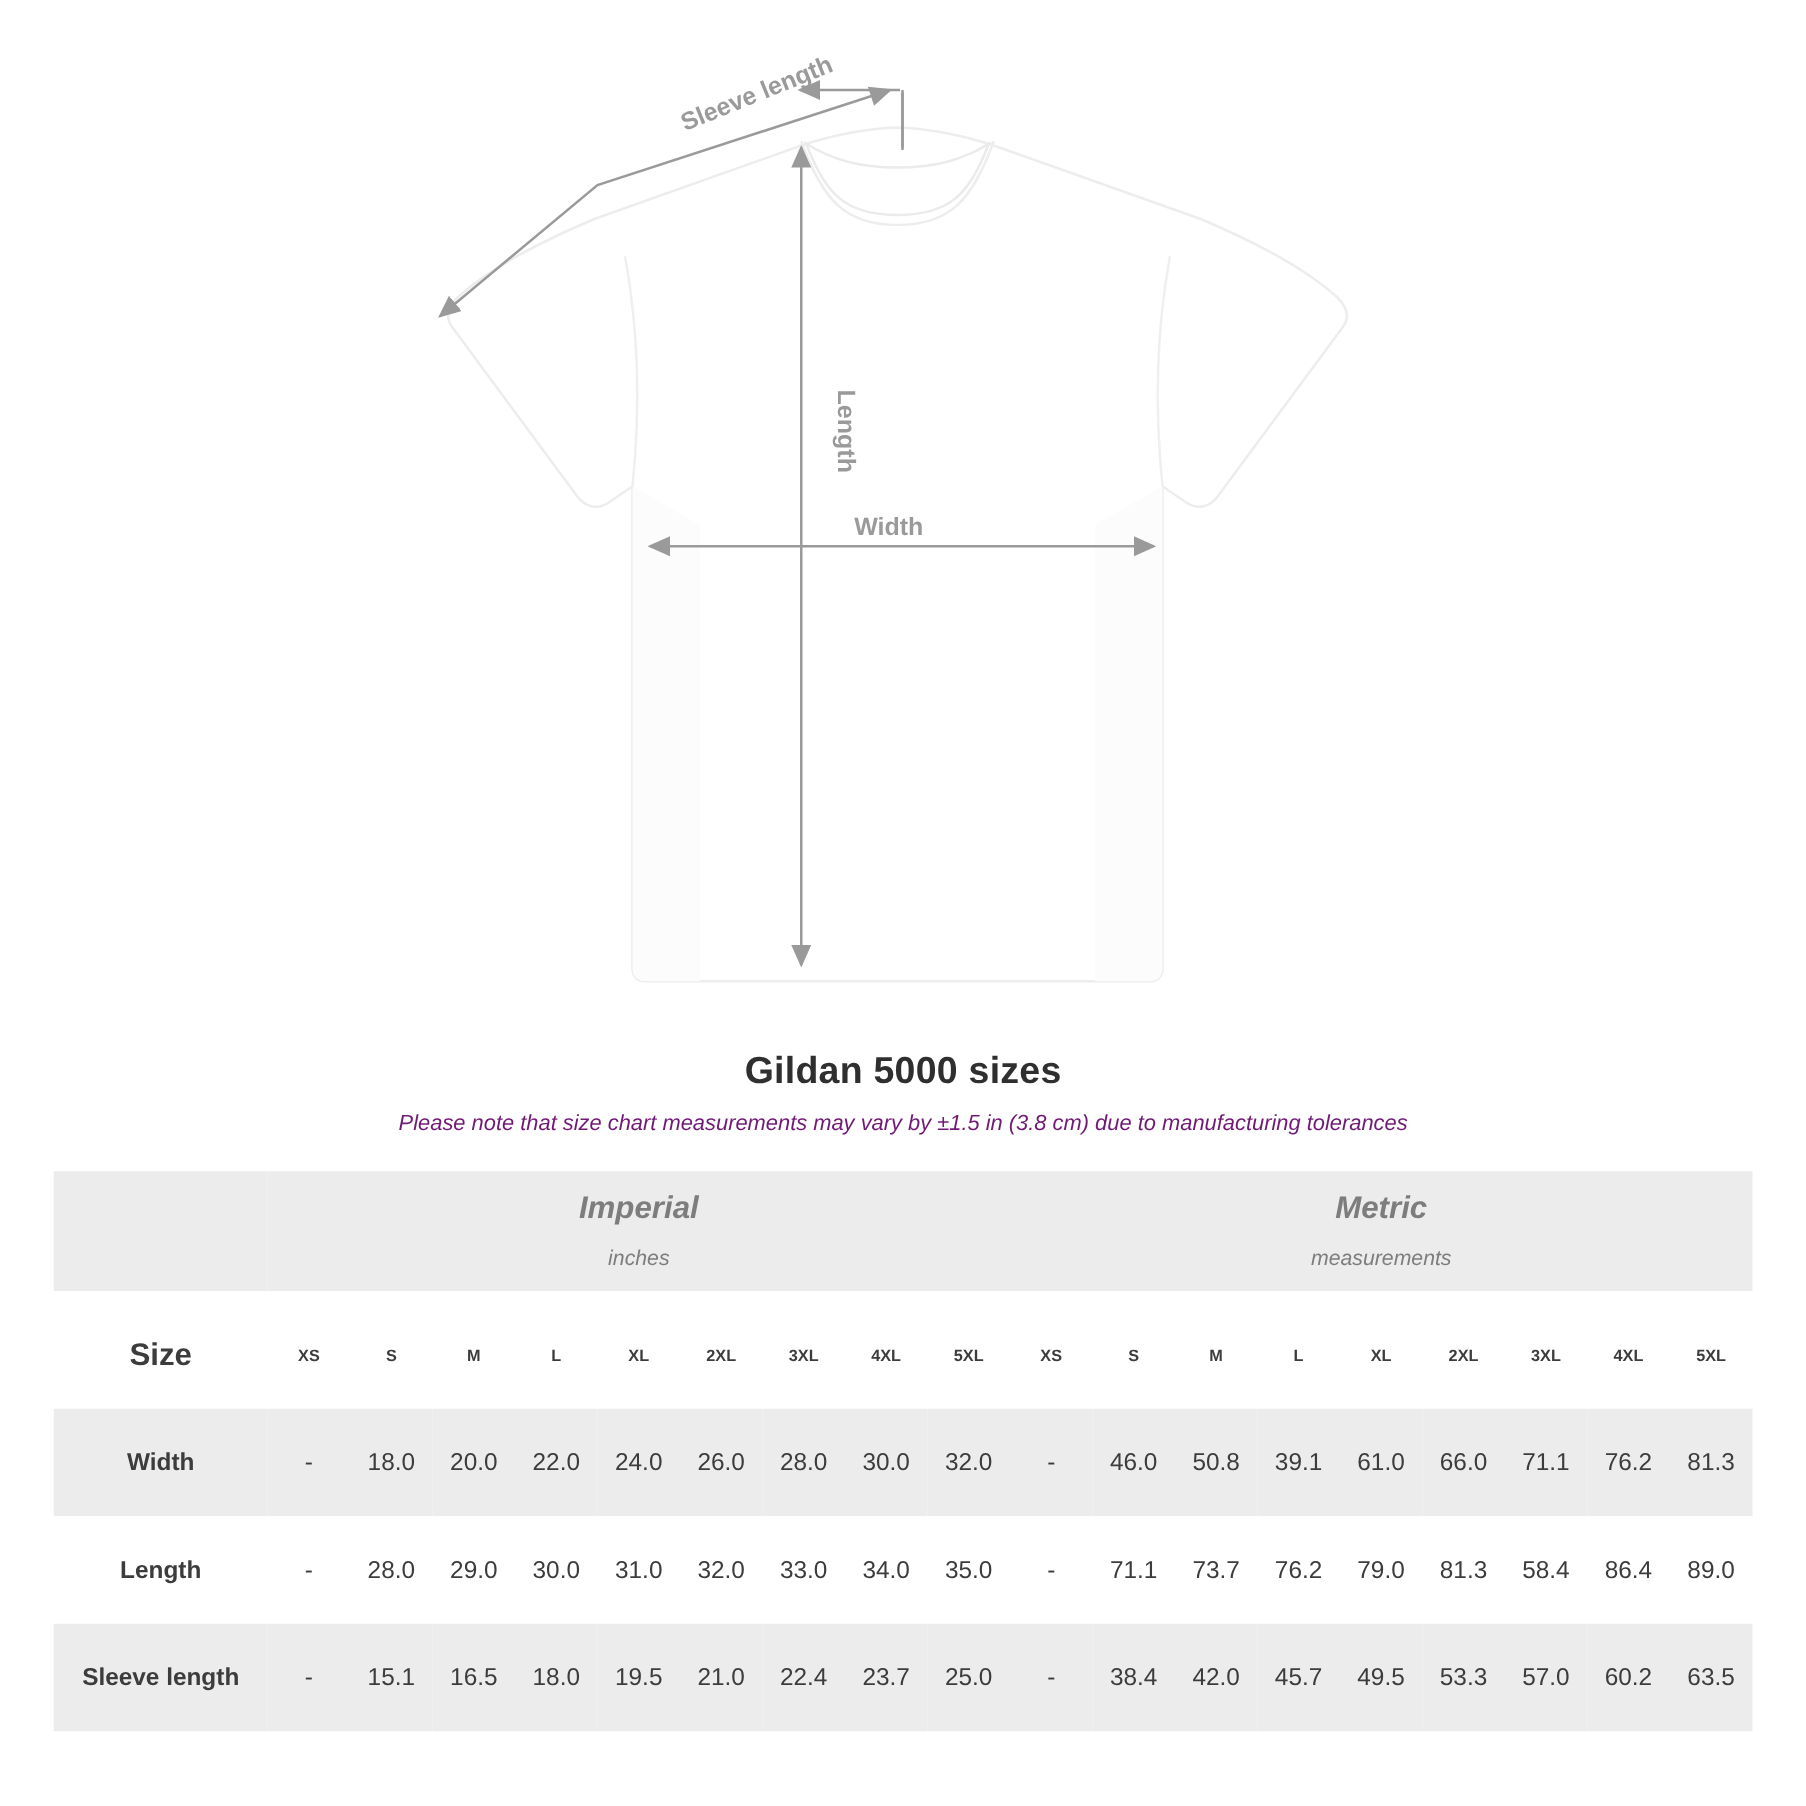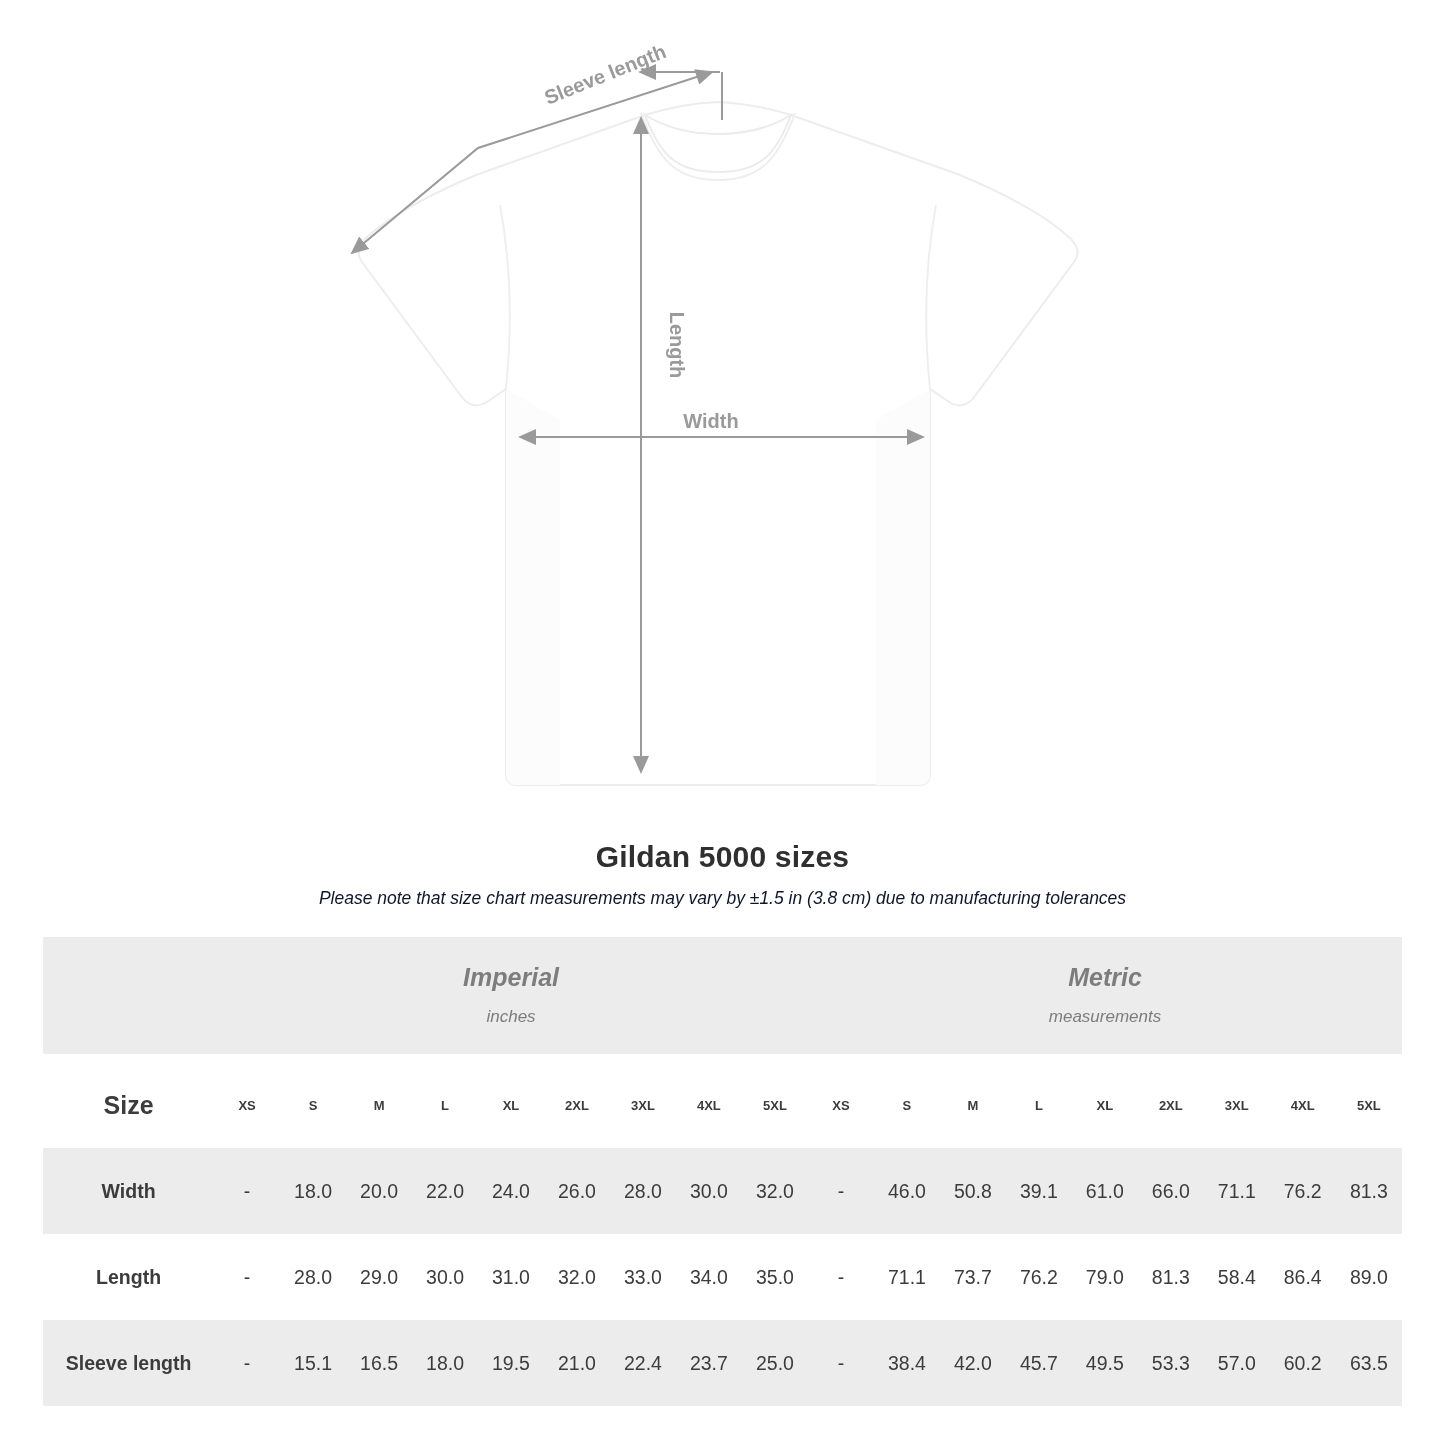--- a/index.html
+++ b/index.html
@@ -38,40 +38,40 @@
   .chart-title {
     font-size: 30px;
     font-weight: bold;
     color: #2f2f2f;
     letter-spacing: 0.2px;
   }
   .chart-note {
     margin-top: 14px;
     font-size: 17.5px;
     font-style: italic;
-    color: #0f172a;
+    color: #701a75;
   }
 
   
   .table-wrap {
     margin: 28px 43px 0 43px;
   }
   table.size-table {
     border-collapse: collapse;
     width: 1359px;
     table-layout: fixed;
   }
   table.size-table td, table.size-table th {
     border: none;
     text-align: center;
     vertical-align: middle;
   }
   .unit-cell {
     background: #ececec;
-    height: 117px;
+    height: 96px;
     padding: 0;
   }
   .unit-name {
     font-size: 25px;
     font-style: italic;
     font-weight: bold;
     color: #7d7d7d;
     line-height: 1.1;
   }
   .unit-sub {

